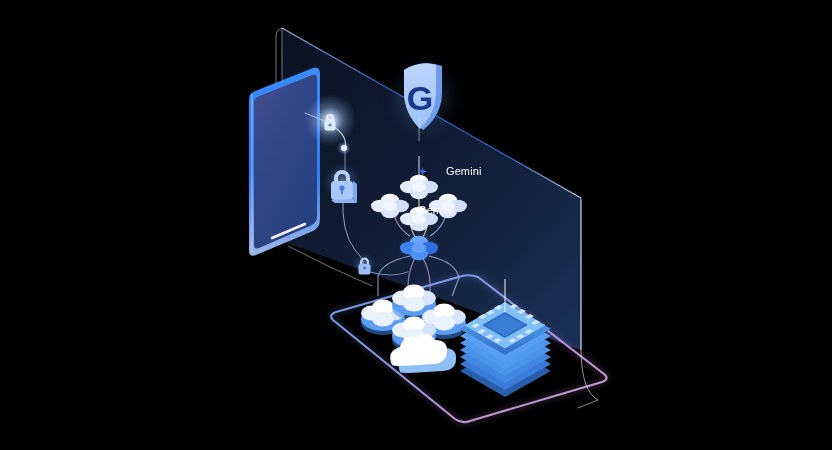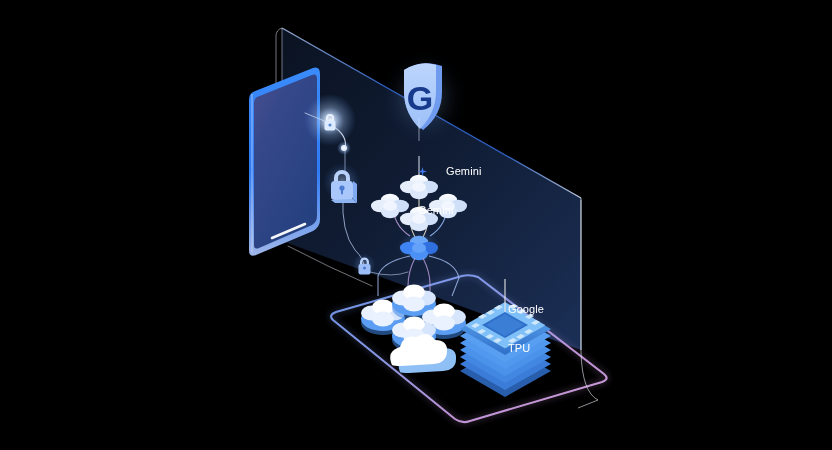--- a/index.html
+++ b/index.html
@@ -266,18 +266,14 @@
   <div class="lbl" id="lbl-gemini">
     <div class="row">
       <svg class="spark" viewBox="0 0 12 12">
         <path d="M6 0 L7.3 4.7 L12 6 L7.3 7.3 L6 12 L4.7 7.3 L0 6 L4.7 4.7 Z" fill="#3f74e8"></path>
       </svg>
       <span>Gemini</span>
     </div>
     <div>Gemini</div>
   </div>
 
-  <div class="lbl" id="lbl-tpu">
-    <div>Google</div>
-    <div>TPU</div>
-  </div>
 
 </div>
 
 </body></html>

